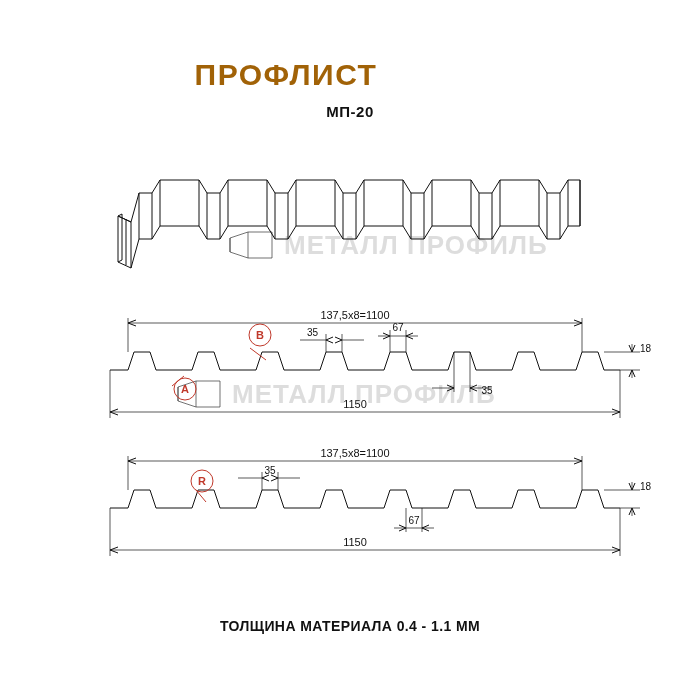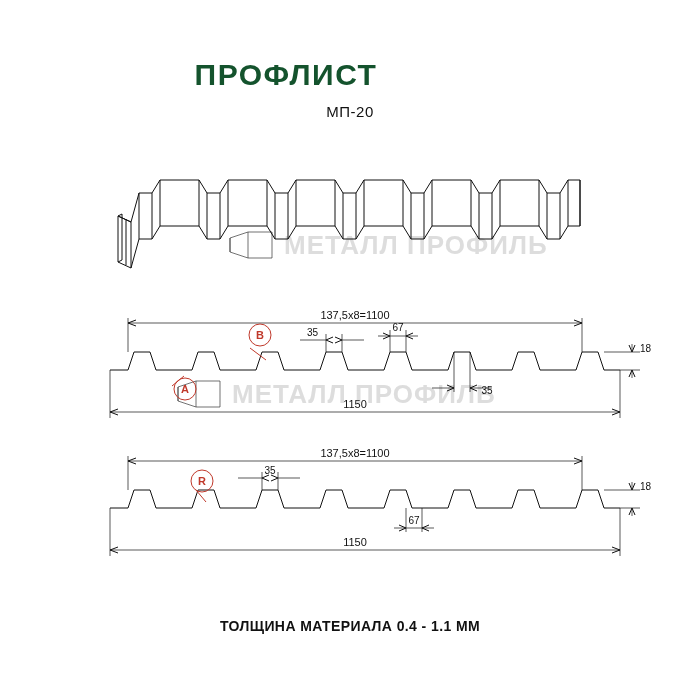--- a/index.html
+++ b/index.html
@@ -23,30 +23,30 @@
   }
   .title {
     position: absolute;
     top: 58px;
     left: 0;
     width: 572px;
     text-align: center;
     font-size: 30px;
     font-weight: bold;
     letter-spacing: 1.5px;
-    color: #14532d;
+    color: #a16207;
   }
   .subtitle {
     position: absolute;
     top: 103px;
     left: 0;
     width: 700px;
     text-align: center;
     font-size: 15px;
-    font-weight: normal;
+    font-weight: bold;
     letter-spacing: 0.5px;
     color: #111;
   }
   .footnote {
     position: absolute;
     top: 618px;
     left: 0;
     width: 700px;
     text-align: center;
     font-size: 14px;

